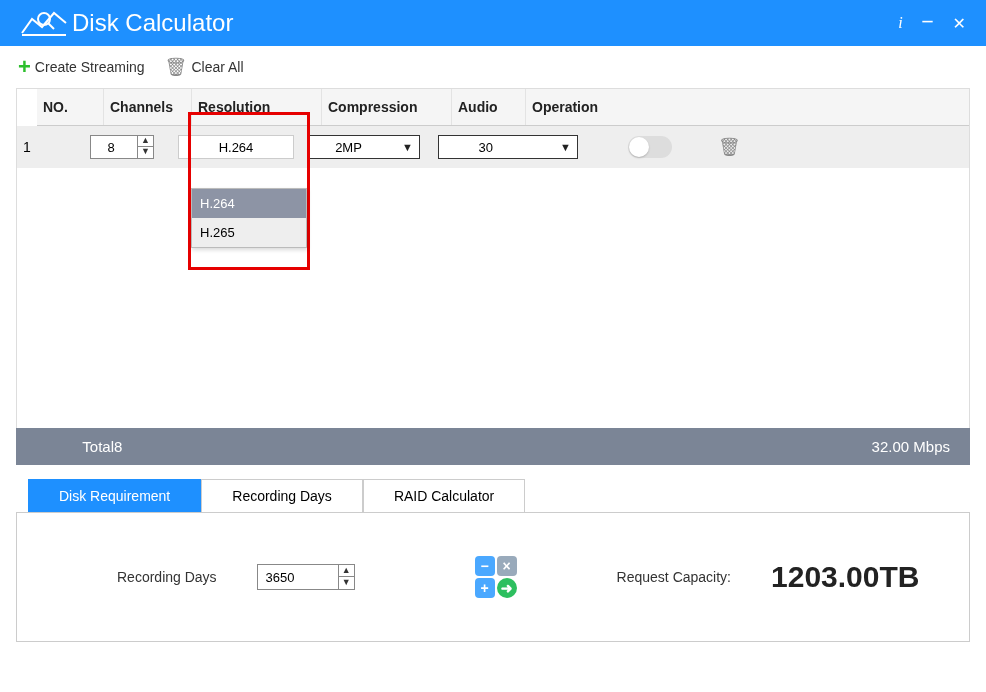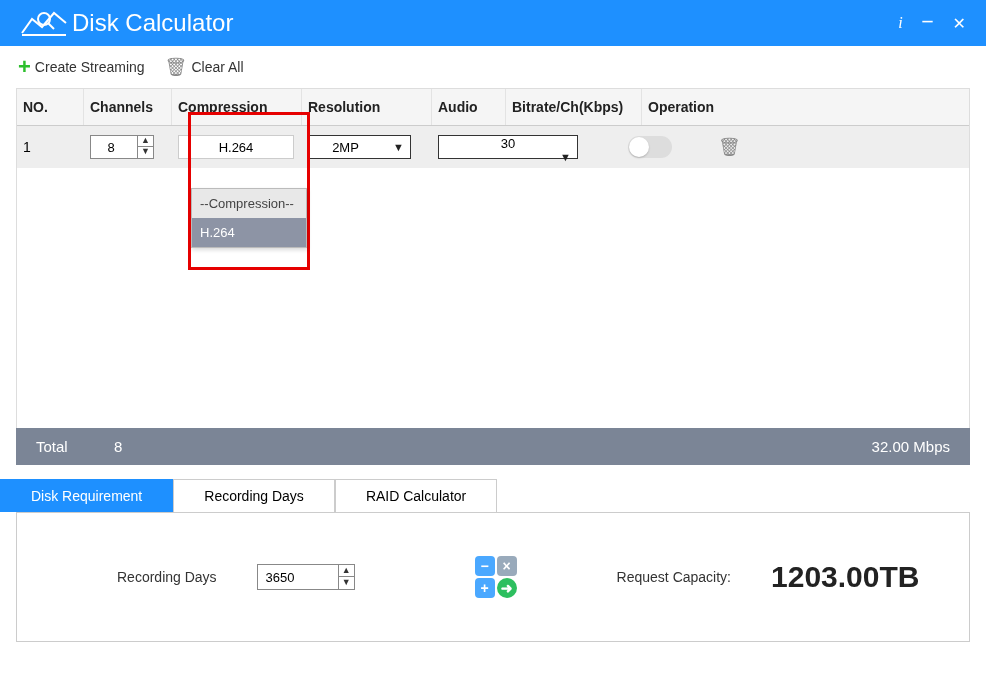--- a/index.html
+++ b/index.html
@@ -17,21 +17,21 @@
 .titlebar .controls .close { font-style:normal; font-size:16px; }
 
 
 .toolbar { padding: 10px 18px; display: flex; align-items: center; gap: 20px; font-size: 14px; color:#333; }
 .toolbar .tb-item { display: flex; align-items: center; gap: 4px; cursor: pointer; }
 .toolbar .plus-icon { color: #2dbf2d; font-size: 22px; font-weight: bold; line-height:1;}
 .toolbar .trash-icon { color: #888; font-size: 18px; }
 
 
 .table-wrap { margin: 0 16px; border:1px solid #ddd; border-bottom:none;}
-.thead { display:flex; background:#f5f5f5; border-bottom:1px solid #ccc; font-size:14px; font-weight:bold; color:#222; }
+.thead { display:flex; background:#f5f5f5; border-bottom:1px solid #ccc; font-size:14px; font-weight:bold; color:#222;margin-left:20px; }
 .th { padding:10px 6px; border-right:1px solid #e3e3e3; }
 .th:last-child{border-right:none;}
 .col-no{width:67px;}
 .col-ch{width:88px;}
 .col-comp{width:130px; position:relative;}
 .col-res{width:130px;}
 .col-fr{width:190px;}
 .col-au{width:74px;}
 .col-br{width:136px;}
 .col-op{flex:1;}
@@ -63,25 +63,25 @@
 .dropdown{position:absolute; background:#eee; border:1px solid #bbb; width:116px; font-size:13px; z-index:10; box-shadow:1px 2px 4px rgba(0,0,0,0.15);}
 .dropdown .opt{padding:7px 8px; cursor:pointer;}
 .dropdown .opt.header{color:#444; background:#e8e8e8;}
 .dropdown .opt.sel{background:#8d94a5; color:#fff;}
 
 
 .tbody-space{height:260px; background:#fff;}
 
 
 .total-row{margin:0 16px; background:#7b8596; color:#fff; display:flex; align-items:center; padding:10px 20px; font-size:15px;}
-.total-row .tot-l{width:78px;}
+.total-row .tot-l{width:78px;text-align:right;}
 .total-row .tot-r{margin-left:auto;}
 
 
-.tabs{margin:14px 16px 0 0; display:flex; }
+.tabs{margin:14px 16px 0 16px; display:flex;padding-left:12px; }
 .tab{padding:8px 30px; font-size:14px; border:1px solid #ccc; border-bottom:none; background:#fff; cursor:pointer;}
 .tab.active{background:#1e90ff; color:#fff; border-color:#1e90ff;}
 
 
 .panel{margin:0 16px; border:1px solid #ccc; height:130px; display:flex; align-items:center; padding:0 40px; gap:40px; font-size:14px; color:#333;}
 .calc-block{display:flex;flex-direction:column;gap:2px;}
 .calc-block .row{display:flex;gap:2px;}
 .calc-block .sq{width:20px;height:20px;border-radius:4px;display:flex;align-items:center;justify-content:center;color:#fff;font-size:14px;font-weight:bold;}
 .sq.blue{background:#4aa8ff;}
 .sq.gray{background:#9ab;}
@@ -125,71 +125,70 @@
   <div class="tb-item">
     <span class="trash-icon">🗑</span>
     <span>Clear All</span>
   </div>
 </div>
 
 <div class="table-wrap">
   <div class="thead">
     <div class="th col-no">NO.</div>
     <div class="th col-ch">Channels</div>
+    <div class="th col-res">Resolution</div>
     <div class="th col-comp">Compression</div>
-    <div class="th col-res">Resolution</div>
     <div class="th col-au">Audio</div>
-    <div class="th col-br">Bitrate/Ch(Kbps)</div>
     <div class="th col-op">Operation</div>
   </div>
   <div class="trow">
     <div class="td col-no">1</div>
     <div class="td col-ch">
       <div class="spinbox">
         <input value="8" style="">
         <div class="spins">
             <div>▲</div>
             <div>▼</div>
           </div>
       </div>
     </div>
     <div class="td col-comp">
       <div class="combo" style="width:116px; justify-content:center; border:1px solid #ccc;">
         <span>H.264</span>
       </div>
     </div>
     <div class="td col-res">
-      <div class="combo flat" style="width:103px;">
+      <div class="combo flat" style="width:112px;">
         <span style="margin:0 auto;">2MP</span>
         <span class="caret">▼</span>
       </div>
     </div>
     <div class="td col-fr">
-      <div class="combo flat" style="width:140px;flex-direction:column;">
+      <div class="combo flat" style="width:140px;">
         <span style="margin:0 auto;">30</span>
         <span class="caret">▼</span>
       </div>
     </div>
     <div class="td col-au">
       <div class="toggle">
           <div class="knob"></div>
         </div>
     </div>
     <div class="td col-op">
       <span class="trash-sm">🗑</span>
     </div>
   </div>
   <div class="tbody-space"></div>
 </div>
 
 <div class="red-box" style="left:188px; top:112px; width:122px; height:158px;"></div>
 
 <div class="dropdown" style="left:191px; top:188px;">
-  <div class="opt header">--Compression--</div>
   <div class="opt sel">H.264</div>
+  <div class="opt">H.265</div>
 </div>
 
 <div class="total-row">
   <span class="tot-l">Total</span>
   <span>8</span>
   <span class="tot-r">32.00 Mbps</span>
 </div>
 
 <div class="tabs">
   <div class="tab active">Disk Requirement</div>

